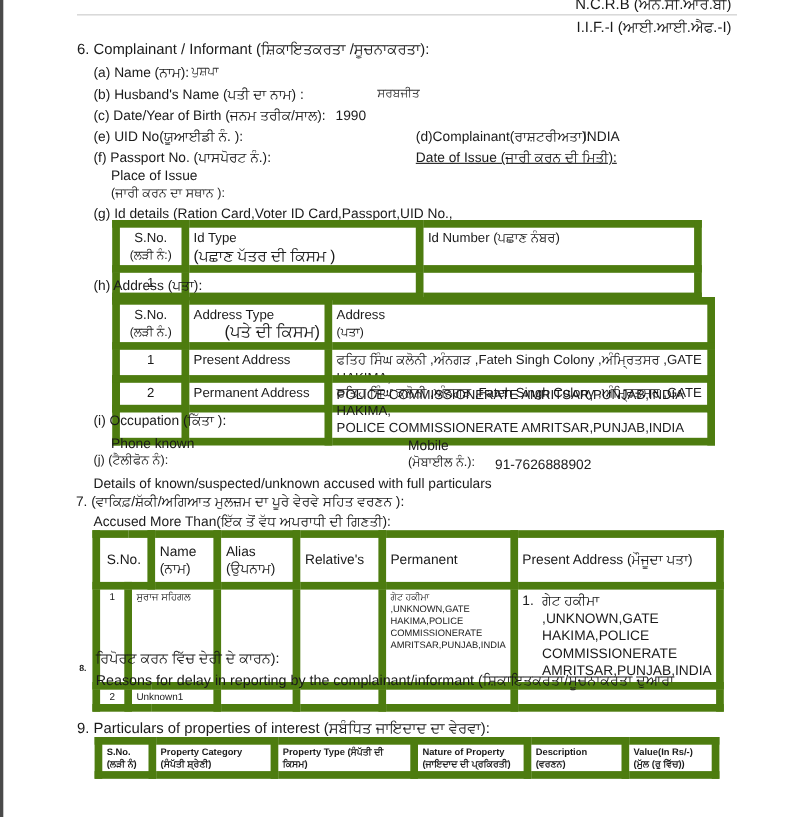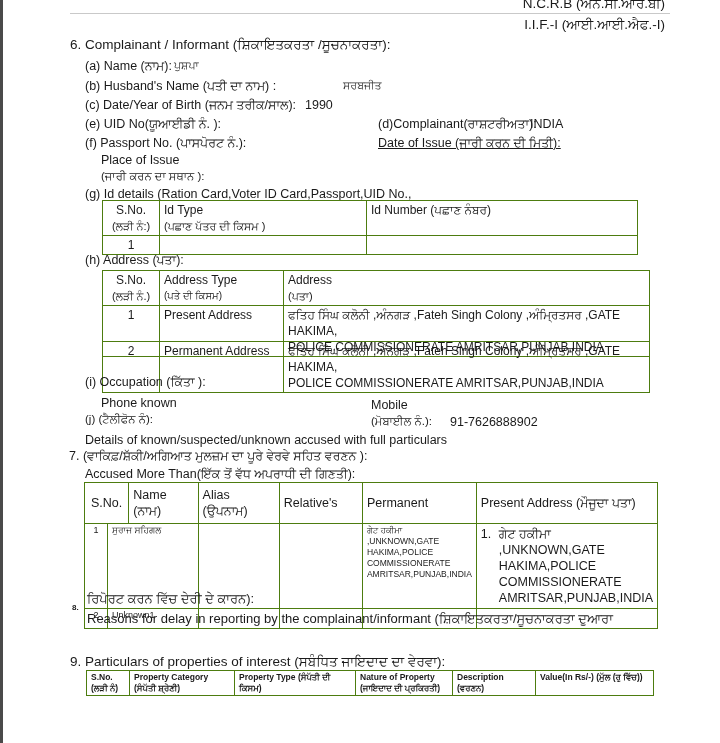--- a/index.html
+++ b/index.html
@@ -4,21 +4,21 @@
 <style>
   html, body { margin:0; padding:0; }
   body { width:720px; height:743px; background:#ffffff; position:relative; overflow:hidden;
          font-family:"Liberation Sans", sans-serif; color:#1a1a1a; font-size:12.5px; }
   .leftbar { position:absolute; left:0; top:0; width:3px; height:743px; background:#4a4a4a; }
   .abs { position:absolute; white-space:nowrap; }
   .hdr-line { position:absolute; left:70px; top:13px; width:600px; height:1px; background:#c9c9c9; }
   .r { text-align:right; }
   .sec { font-size:13.5px; }
   table.grid { position:absolute; border-collapse:collapse; font-size:12px; }
-  table.grid td { border:1px solid #4d7c0f; vertical-align:top; padding:1px 4px; line-height:16px; }
+  table.grid td { border:7px solid #4d7c0f; vertical-align:top; padding:1px 4px; line-height:16px; }
   .c { text-align:center; }
   .small { font-size:8.5px; line-height:11px !important; }
   .tiny { font-size:9px; line-height:11px !important; }
   .pa { color:#333; }
 </style>
 </head>
 <body>
 
 <div class="leftbar"></div>
 
@@ -44,21 +44,21 @@
 
 <table class="grid" style="left:102px; top:200px; width:536px;">
   <tbody>
       <tr>
     <td class="c" style="width:48px;">
           <div>S.No.</div>
           <div style="font-size:11px;">(ਲੜੀ ਨੰ:)</div>
         </td>
     <td style="width:198px;">
           <div>Id Type</div>
-          <div style="font-size:11px;">(ਪਛਾਣ ਪੱਤਰ ਦੀ  ਕਿਸਮ )</div>
+          <div style="font-size:14px;">(ਪਛਾਣ ਪੱਤਰ ਦੀ  ਕਿਸਮ )</div>
         </td>
     <td>
           <div>Id Number (ਪਛਾਣ ਨੰਬਰ)</div>
         </td>
   </tr>
   <tr>
     <td class="c">1</td>
     <td></td>
     <td></td>
   </tr>
@@ -69,21 +69,21 @@
 
 <table class="grid" style="left:102px; top:270px; width:548px;">
   <tbody>
       <tr>
     <td class="c" style="width:48px;">
           <div>S.No.</div>
           <div style="font-size:11px;">(ਲੜੀ  ਨੰ.)</div>
         </td>
     <td style="width:115px;">
           <div>Address Type</div>
-          <div style="font-size:10px;">(ਪਤੇ ਦੀ  ਕਿਸਮ)</div>
+          <div style="font-size:15px;text-align:right;">(ਪਤੇ ਦੀ  ਕਿਸਮ)</div>
         </td>
     <td>
           <div>Address</div>
           <div style="font-size:11px;">(ਪਤਾ)</div>
         </td>
   </tr>
   <tr>
     <td class="c">1</td>
     <td>Present Address</td>
     <td>

